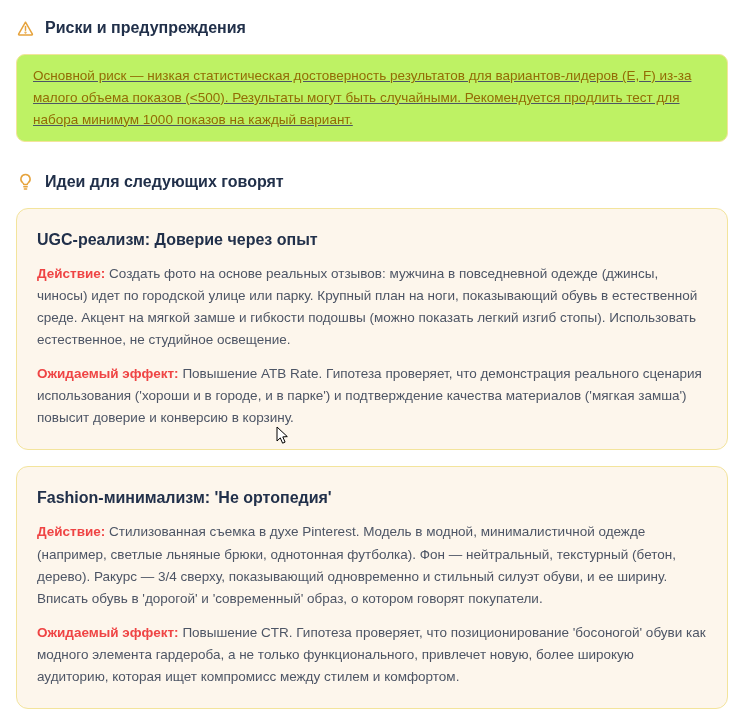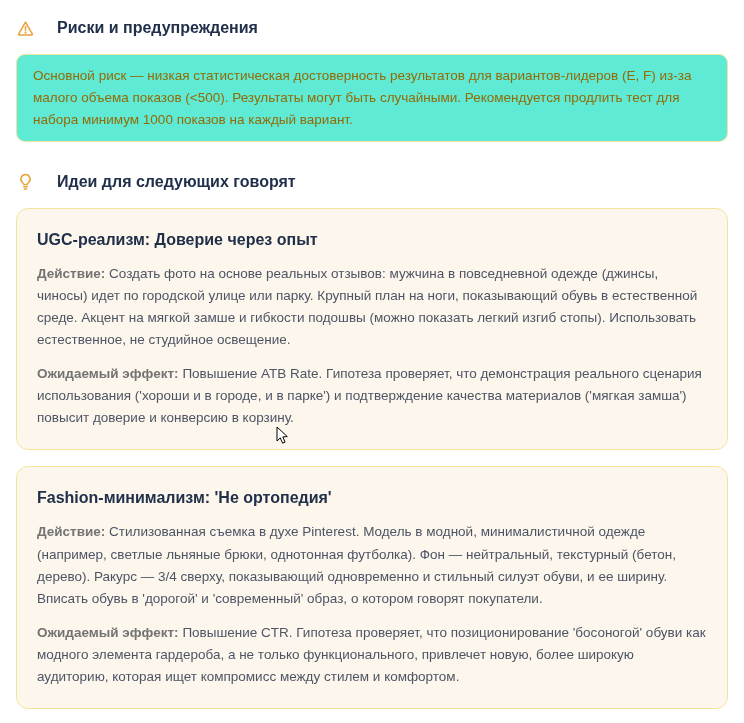--- a/index.html
+++ b/index.html
@@ -12,39 +12,40 @@
     background: #ffffff;
     font-family: "Liberation Sans", "DejaVu Sans", sans-serif;
     color: #4d5565;
   }
   .report {
     padding: 16px 16px 0 16px;
   }
   .section-heading {
     display: flex;
     align-items: center;
-    gap: 23px;
+    gap: 11px;
     font-size: 16px;
     font-weight: 700;
     color: #21304a;
     line-height: 24px;
     margin: 0 0 14px 1px;
   }
   .section-heading .hicon {
     display: inline-flex;
     width: 17px;
     height: 17px;
     flex: 0 0 auto;
   }
   .alert {
-    background: #5eead4;
+    background: #bef264;
     border: 1px solid #f3e49c;
     border-radius: 9px;
     padding: 10px 16px;
     margin: 0 0 10px 0;
+    text-decoration: underline;
   }
   .alert p {
     color: #926c05;
     font-size: 13.5px;
     line-height: 1.62;
   }
   .ideas-section { margin-top: 28px; }
   .idea-card {
     background: #fdf6ec;
     border: 1px solid #f3e49c;
@@ -59,21 +60,21 @@
     line-height: 22px;
     margin: 2px 0 4px 0;
   }
   .idea-card p {
     font-size: 13.5px;
     line-height: 1.64;
     color: #4d5565;
     margin: 12px 0 0 0;
   }
   .idea-card p strong {
-    color: #737373;
+    color: #ef4444;
     font-weight: 700;
   }
   .cursor {
     position: absolute;
     left: 276px;
     top: 426px;
     width: 13px;
     height: 19px;
     pointer-events: none;
     z-index: 10;

